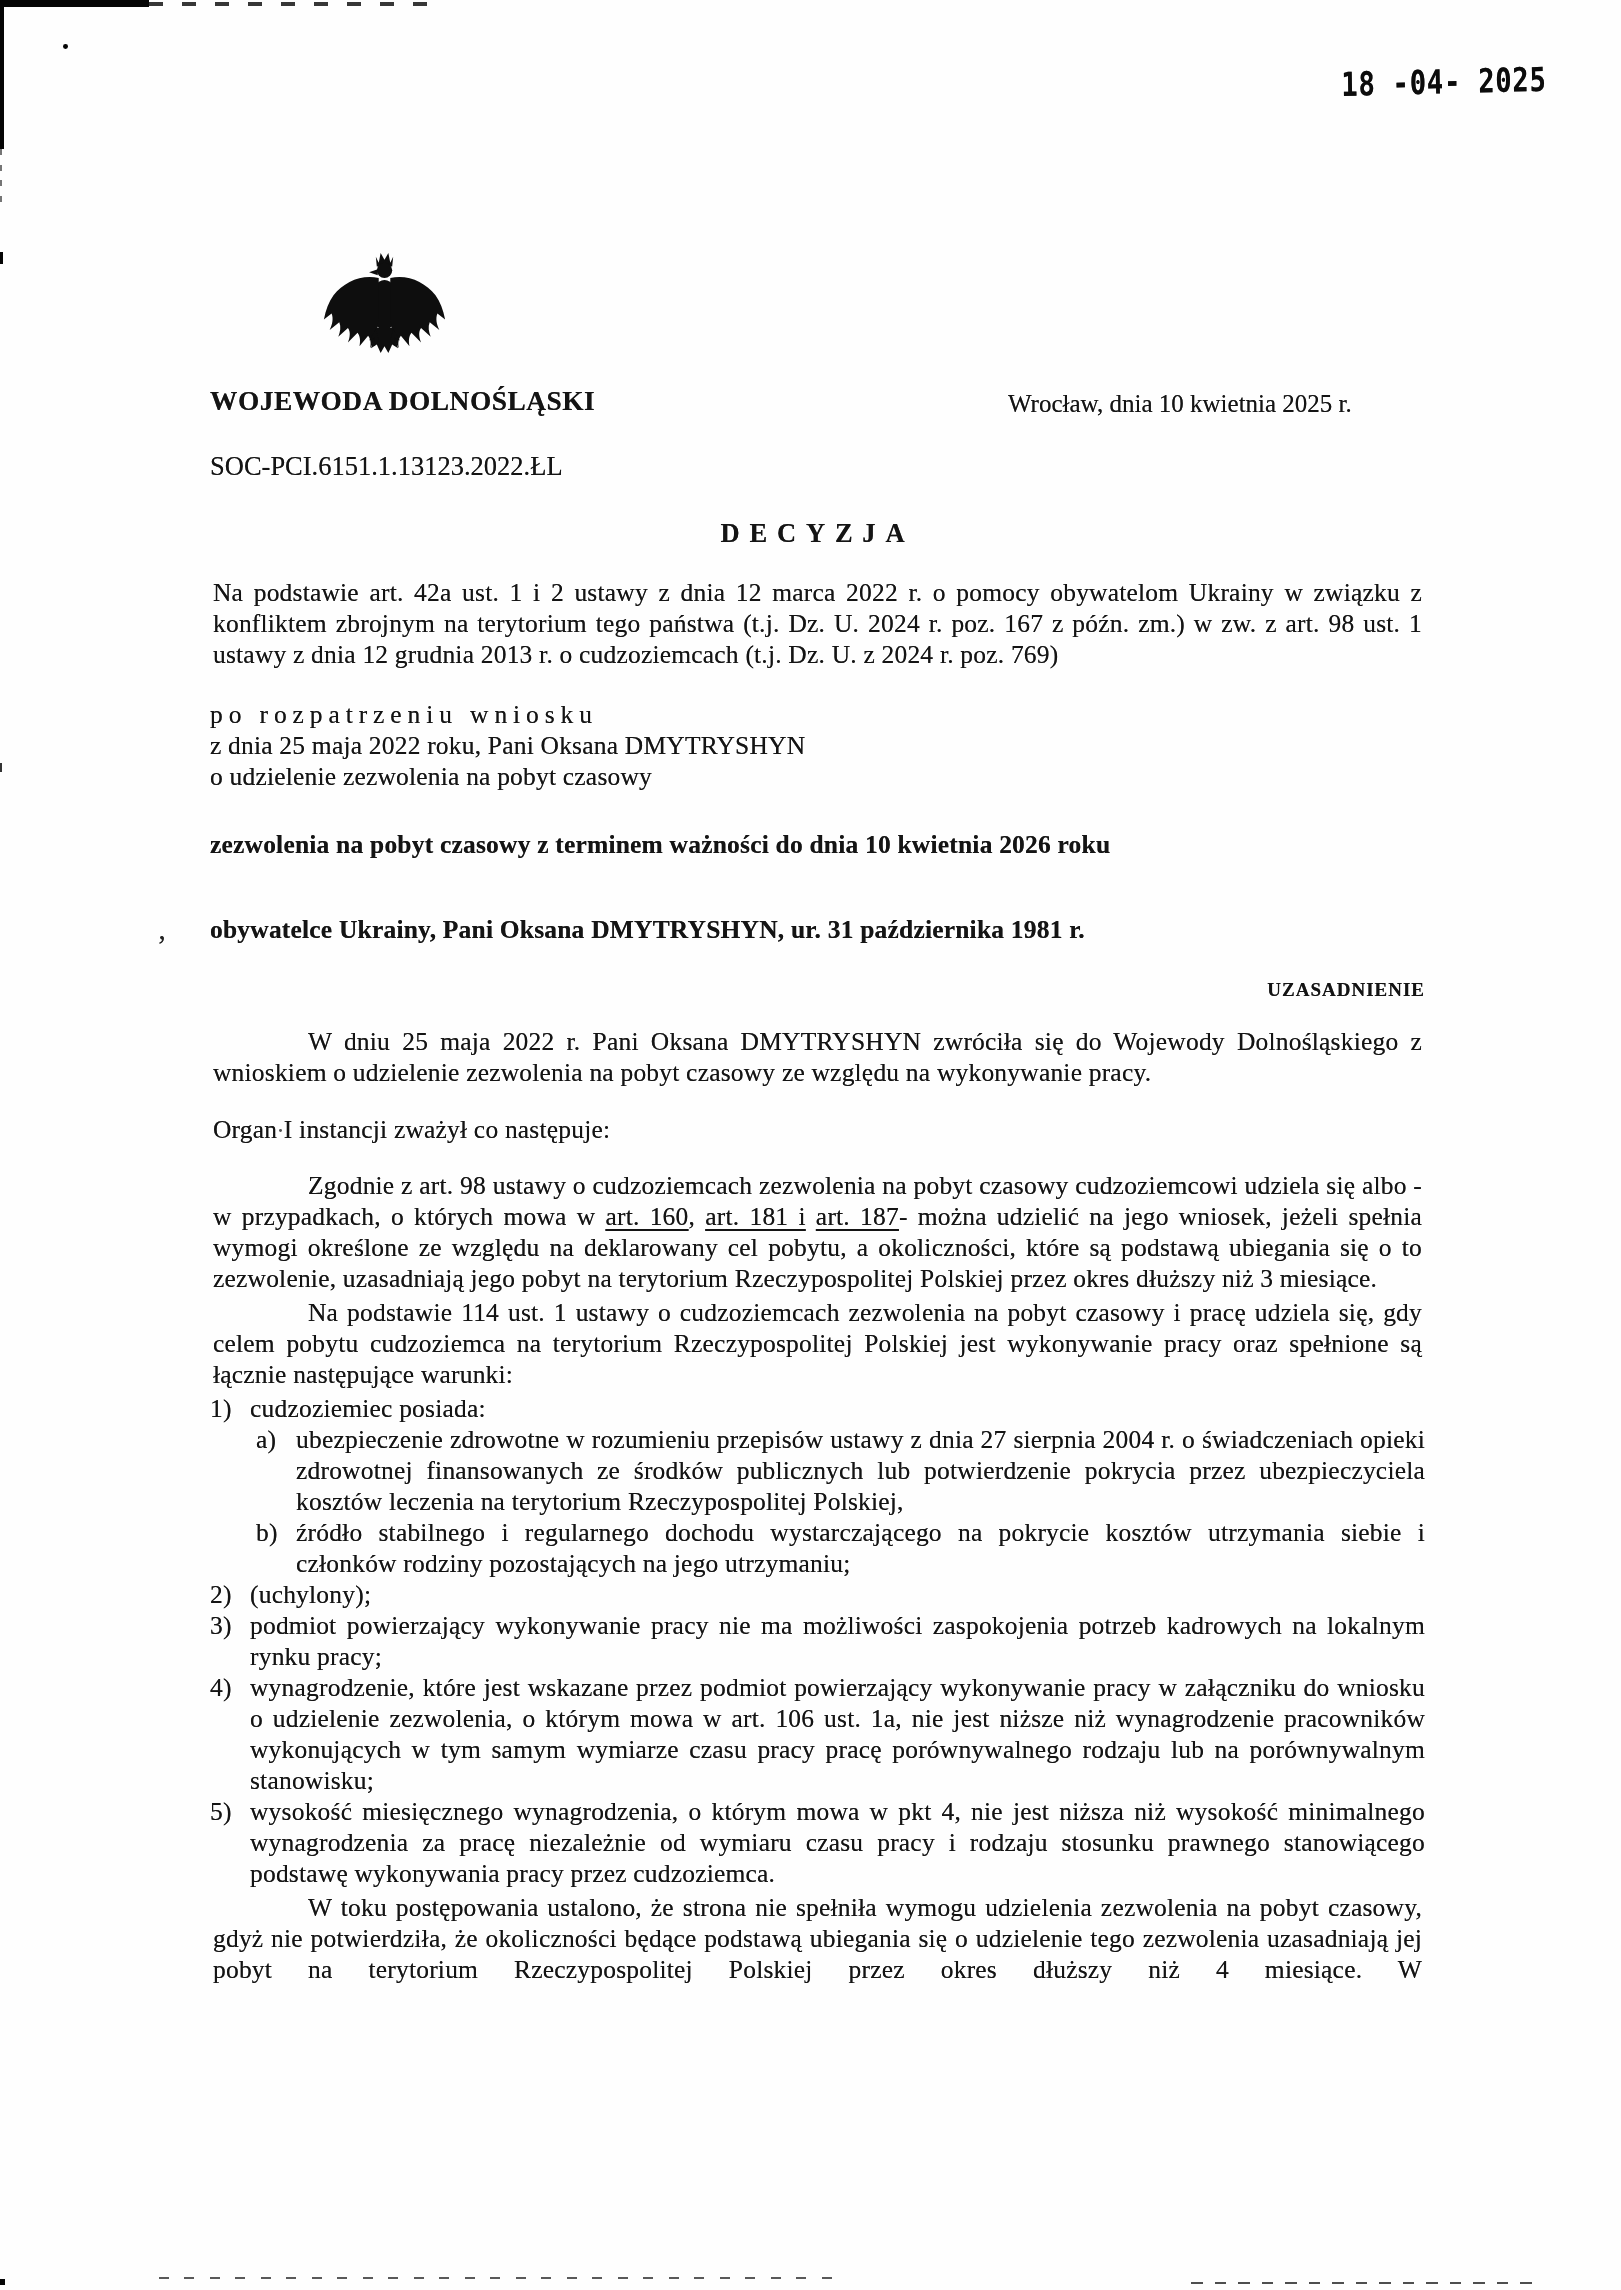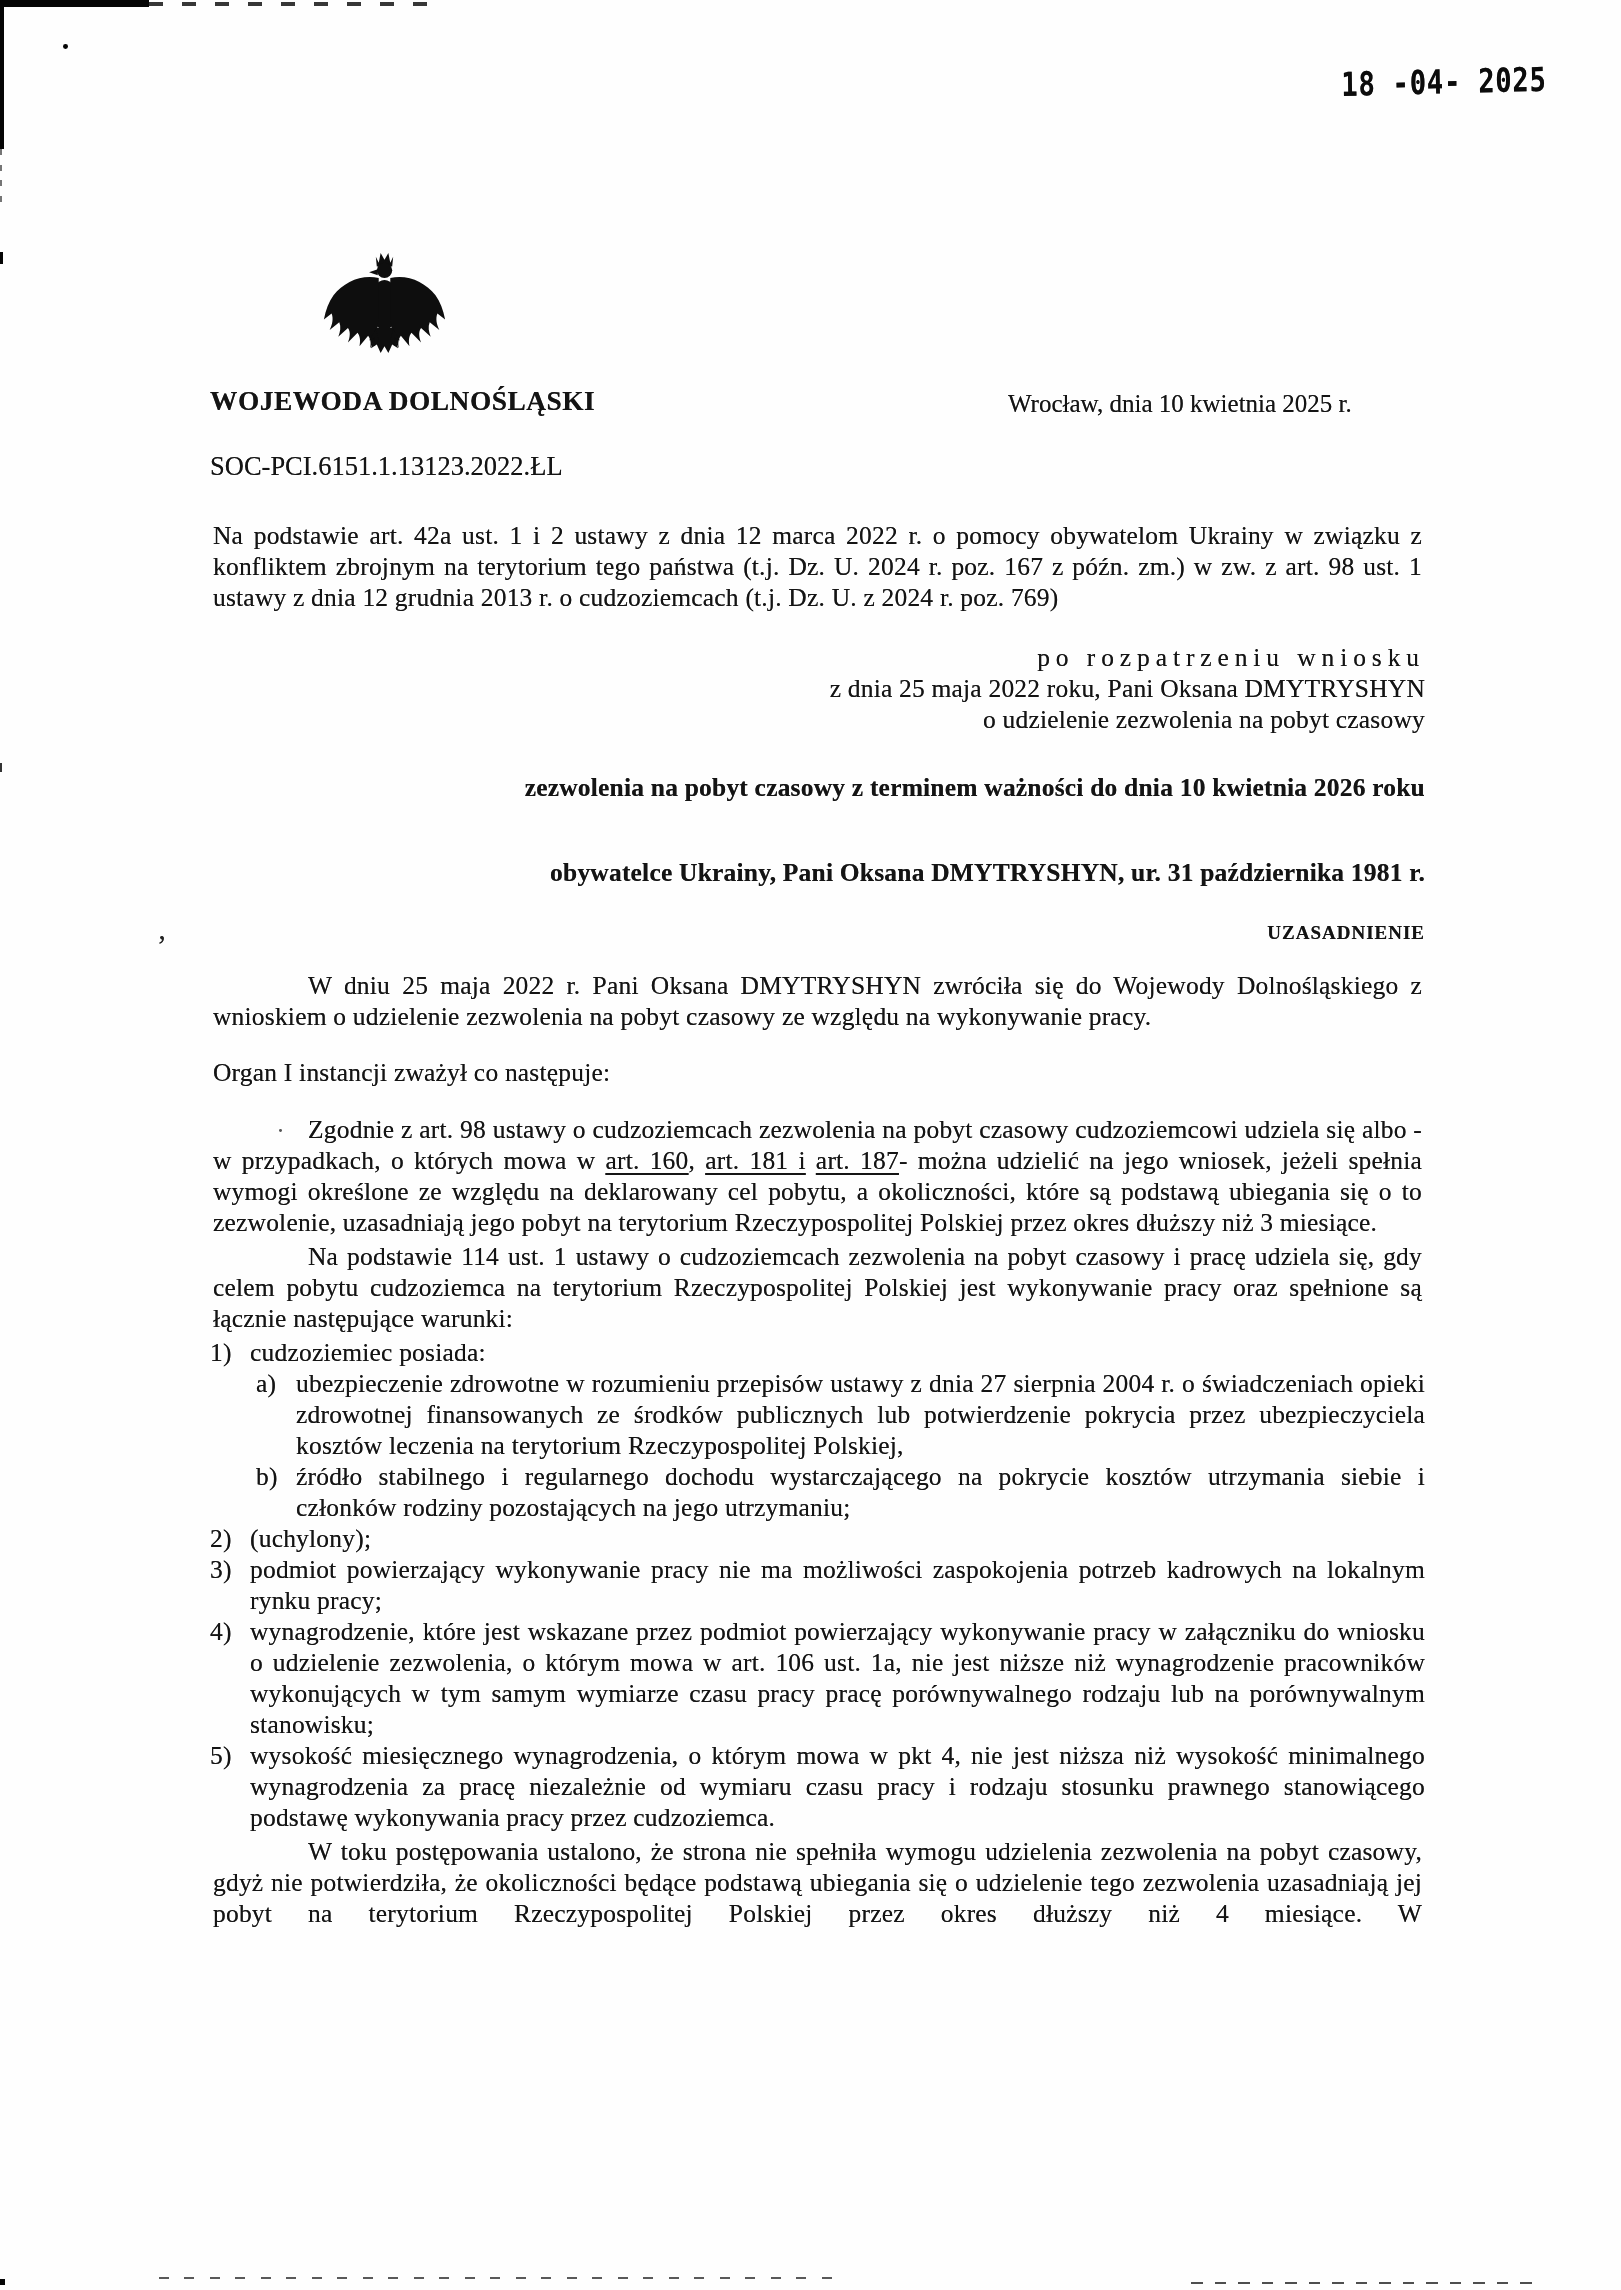--- a/index.html
+++ b/index.html
@@ -51,21 +51,21 @@
   .content {
     position:absolute; left:210px; top:517px; width:1215px;
     font-size:25.5px; line-height:31px; letter-spacing:0.2px;
     text-align:justify;
   }
   .content p { margin:3px; }
   .title {
     text-align:center; font-weight:700; font-size:26.5px;
     letter-spacing:9.8px; line-height:33px; margin-bottom:26.5px;
   }
-  .centered { text-align:right; }
+  .centered { text-align:left; }
   .bold { font-weight:700; }
   .spaced6 { letter-spacing:5.9px; }
   .spaced8 { letter-spacing:7.8px; }
   .block-consideration { margin-top:29px; }
   .ruling { margin-top:37px; }
   .beneficiary { margin-top:54px; }
   .heading2 { margin-top:29px; text-align:right; font-weight:700; font-size:19px; letter-spacing:1px; }
   .p-intro { margin-top:21.6px !important; }
   .organ { margin-top:25.5px !important; }
   .p-art98 { margin-top:25.5px !important; }
@@ -115,20 +115,21 @@
       </g>
     </svg>
   </div>
 
   <div class="authority">WOJEWODA DOLNOŚLĄSKI</div>
   <div class="place-date">Wrocław, dnia 10 kwietnia 2025 r.</div>
   <div class="case-number">SOC-PCI.6151.1.13123.2022.ŁL</div>
 
   <div class="content">
 
+    <div class="title">DECYZJA</div>
 
     <p>Na podstawie art. 42a ust. 1 i 2 ustawy z dnia 12 marca 2022 r. o pomocy obywatelom Ukrainy w związku z konfliktem zbrojnym na terytorium tego państwa (t.j. Dz. U. 2024 r. poz. 167 z późn. zm.) w zw. z art. 98 ust. 1 ustawy z dnia 12 grudnia 2013 r. o cudzoziemcach (t.j. Dz. U. z 2024 r. poz. 769)</p>
 
     <div class="centered block-consideration">
       <div class="spaced6">po rozpatrzeniu wniosku</div>
       <div>z dnia 25 maja 2022 roku, Pani Oksana DMYTRYSHYN</div>
       <div>o udzielenie zezwolenia na pobyt czasowy</div>
     </div>
 
     <div class="centered bold ruling">

